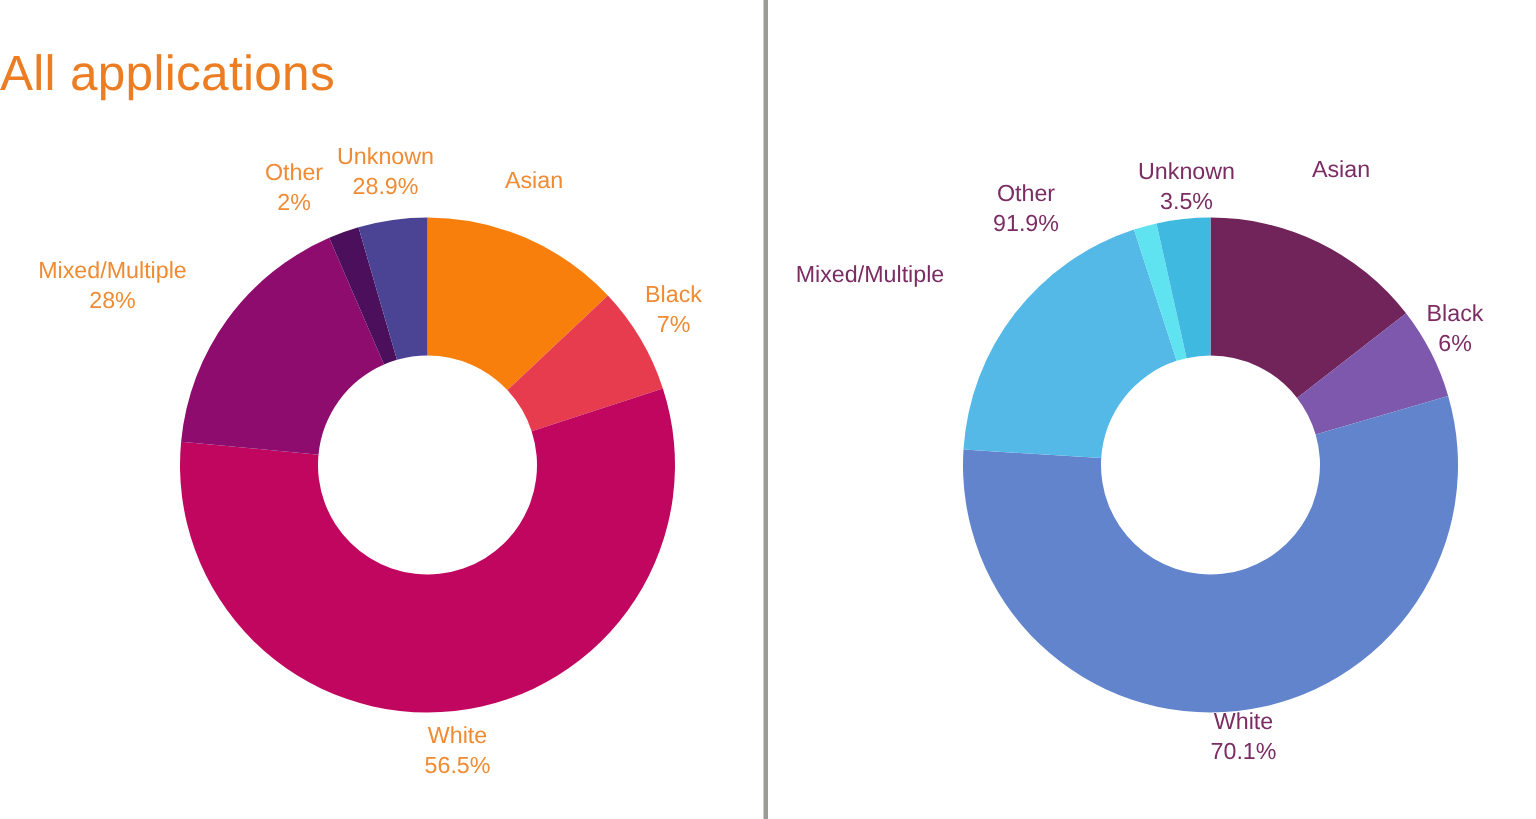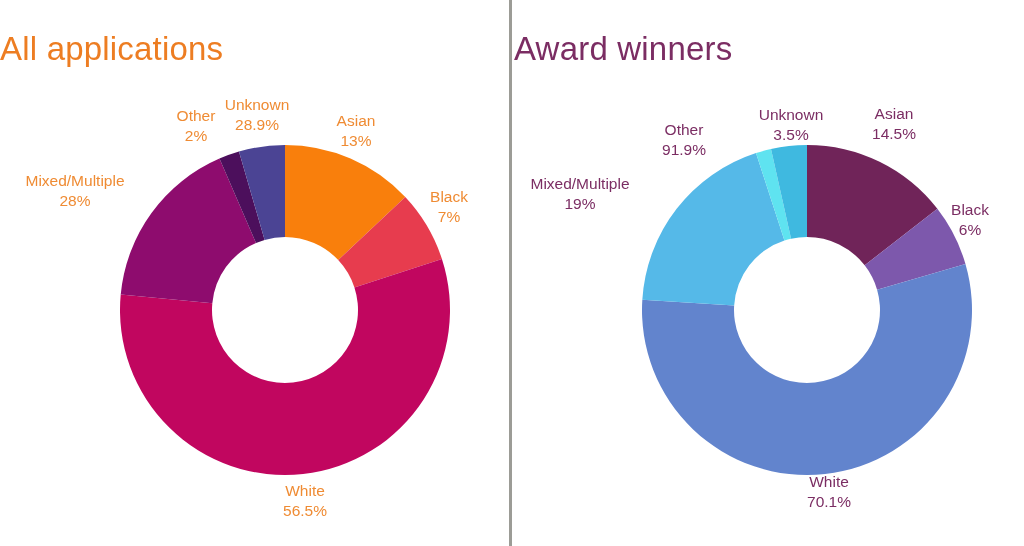--- a/index.html
+++ b/index.html
@@ -94,21 +94,20 @@
           <path d="M 120.73227584049178 294.47212830244524 A 165 165 0 0 1 219.4705980452611 158.57048676214316 L 256.00820398366096 243.0039123250694 A 73 73 0 0 0 212.32397658397514 303.1300931277485 Z" fill="#8e0c6e"></path>
           <path d="M 219.4705980452611 158.57048676214316 A 165 165 0 0 1 238.96646750352699 151.55154186330444 L 264.6336492591362 239.8985609455832 A 73 73 0 0 0 256.00820398366096 243.0039123250694 Z" fill="#4c0f5c"></path>
           <path d="M 238.96646750352699 151.55154186330444 A 165 165 0 0 1 284.99999999999983 145 L 284.99999999999994 237 A 73 73 0 0 0 264.6336492591362 239.8985609455832 Z" fill="#4b4494"></path>
         </svg>
     </div>
 
     <div class="labels-left">
 
       <div class="slice-label" style="left:296px; top:111px; width:120px;">
         <span class="lbl-name">Asian</span>
-        <span class="lbl-val">13%</span>
       </div>
 
       <div class="slice-label" style="left:394px; top:187px; width:110px;">
         <span class="lbl-name">Black</span>
         <span class="lbl-val">7%</span>
       </div>
 
       <div class="slice-label" style="left:245px; top:481px; width:120px;">
         <span class="lbl-name">White</span>
         <span class="lbl-val">56.5%</span>
@@ -129,53 +128,50 @@
         <span class="lbl-val">28.9%</span>
       </div>
 
     </div>
   </div>
 
   <div class="divider"></div>
 
   <div class="panel" id="panel-right">
 
-    <div class="chart-title" id="title-right">Award winners</div>
 
     <div class="donut-wrap">
       <svg class="donut-svg" id="svg-right" width="510" height="546">
           <path d="M 293 145 A 165 165 0 0 1 423.3755770419889 208.87033614725888 L 350.6813159034254 265.2577850833327 A 73 73 0 0 0 293 237 Z" fill="#702459"></path>
           <path d="M 423.3755770419889 208.87033614725888 A 165 165 0 0 1 451.4484581366956 263.96646750352716 L 363.10143905441686 289.63364925913623 A 73 73 0 0 0 350.6813159034254 265.2577850833327 Z" fill="#7d58ac"></path>
           <path d="M 451.4484581366956 263.96646750352716 A 165 165 0 1 1 128.32558980933518 299.6395642776633 L 220.14404882473616 305.4162920743601 A 73 73 0 1 0 363.10143905441686 289.63364925913623 Z" fill="#6284cd"></path>
           <path d="M 128.32558980933518 299.6395642776633 A 165 165 0 0 1 242.01219592813365 153.07567481129968 L 270.44175941062883 240.5728743104538 A 73 73 0 0 0 220.14404882473616 305.4162920743601 Z" fill="#55b9e8"></path>
           <path d="M 242.01219592813365 153.07567481129968 A 165 165 0 0 1 257.00636516957036 148.9737342801067 L 277.0755433780523 238.75807637847146 A 73 73 0 0 0 270.44175941062883 240.5728743104538 Z" fill="#5fe3f0"></path>
           <path d="M 257.00636516957036 148.9737342801067 A 165 165 0 0 1 292.99999999999994 145 L 293 237 A 73 73 0 0 0 277.0755433780523 238.75807637847146 Z" fill="#3fb9e0"></path>
         </svg>
     </div>
 
     <div class="labels-right">
 
       <div class="slice-label" style="left:320px; top:104px; width:120px;">
         <span class="lbl-name">Asian</span>
-        <span class="lbl-val">14.5%</span>
       </div>
 
       <div class="slice-label" style="left:404px; top:200px; width:104px;">
         <span class="lbl-name">Black</span>
         <span class="lbl-val">6%</span>
       </div>
 
       <div class="slice-label" style="left:255px; top:472px; width:120px;">
         <span class="lbl-name">White</span>
         <span class="lbl-val">70.1%</span>
       </div>
 
       <div class="slice-label" style="left:-4px; top:174px; width:140px;">
         <span class="lbl-name">Mixed/Multiple</span>
-        <span class="lbl-val">19%</span>
       </div>
 
       <div class="slice-label" style="left:124px; top:120px; width:92px;">
         <span class="lbl-name">Other</span>
         <span class="lbl-val">91.9%</span>
       </div>
 
       <div class="slice-label" style="left:222px; top:105px; width:110px;">
         <span class="lbl-name">Unknown</span>
         <span class="lbl-val">3.5%</span>

